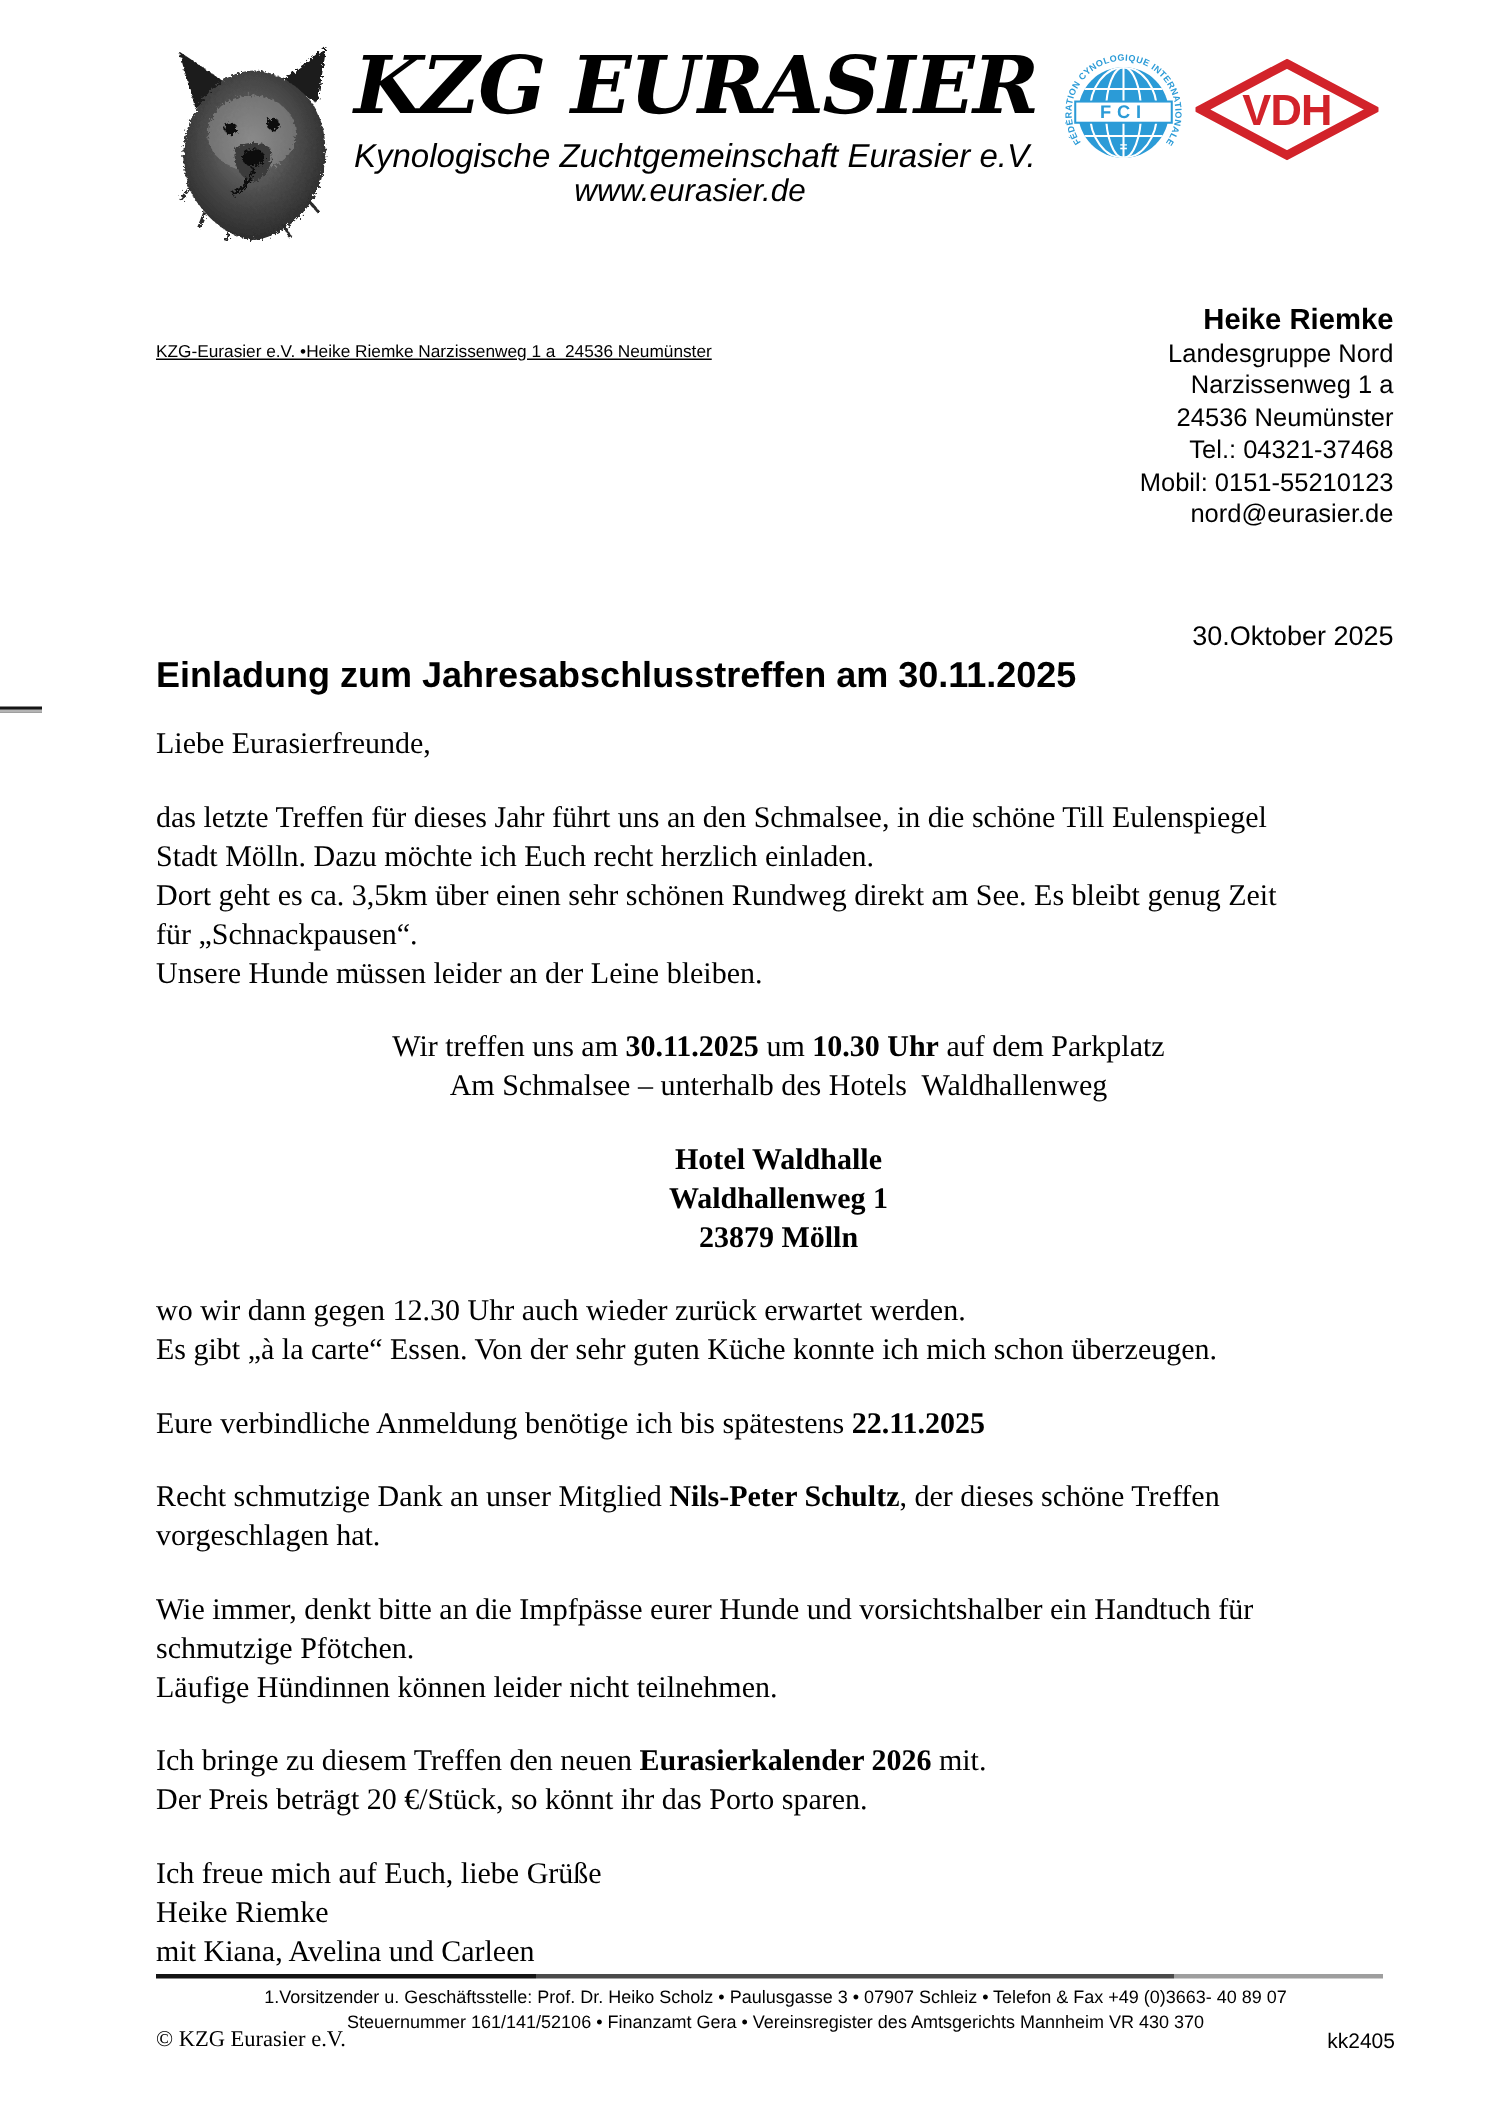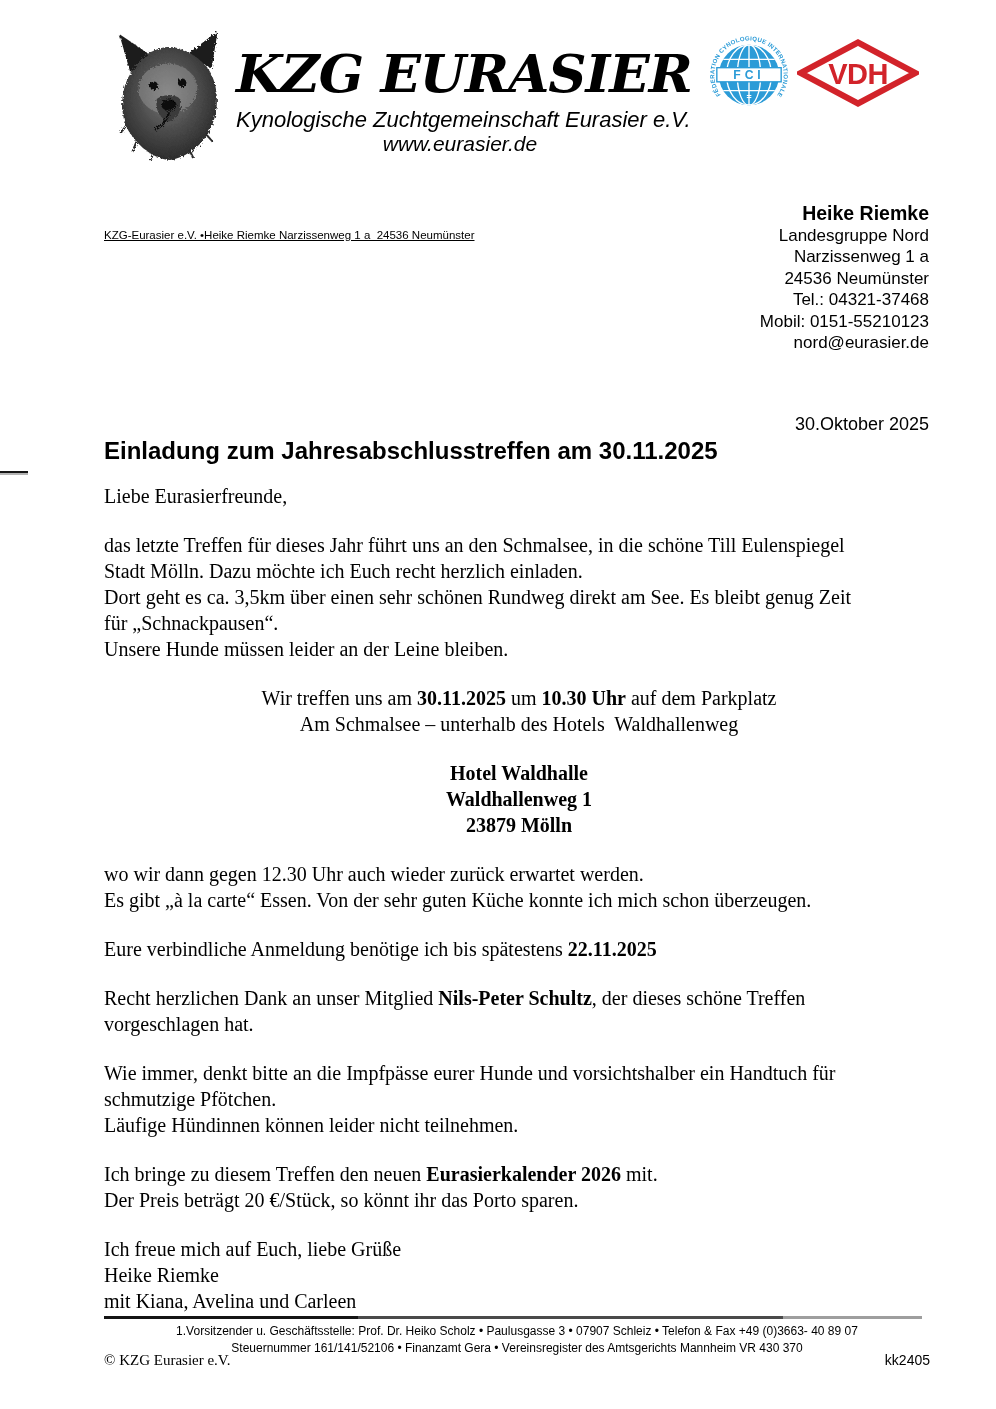--- a/index.html
+++ b/index.html
@@ -8,21 +8,21 @@
     width:996px;height:1409px;
     background:#fff;color:#000;
     font-family:"Liberation Serif",serif;
     overflow:hidden;
   }
   
   .dog-logo{position:absolute;left:106px;top:28px;width:130px;height:134px;}
   .brand{position:absolute;left:236px;top:30px;width:448px;text-align:center;}
   .brand-title{
     font-family:"DejaVu Serif",serif;font-style:italic;font-weight:bold;
-    font-size:53px;line-height:54px;white-space:nowrap;letter-spacing:-1px;margin-top:16px;
+    font-size:53px;line-height:54px;white-space:nowrap;letter-spacing:-1px;
   }
   .brand-subtitle{
     font-family:"Liberation Sans",sans-serif;font-style:italic;
     font-size:22px;line-height:24px;margin-top:8px;white-space:nowrap;
   }
   .brand-www{
     font-family:"Liberation Sans",sans-serif;font-style:italic;
     font-size:21px;line-height:23px;
   }
   .fci-logo{position:absolute;left:710px;top:35px;width:78px;height:80px;}
@@ -193,21 +193,21 @@
         <div class="line"><b>23879 Mölln</b></div>
       </div>
       <div class="para">
         <div class="line"><span>wo wir dann gegen 12.30 Uhr auch wieder zurück erwartet werden.</span></div>
         <div class="line"><span>Es gibt „à la carte“ Essen. Von der sehr guten Küche konnte ich mich schon überzeugen.</span></div>
       </div>
       <div class="para">
         <div class="line"><span>Eure verbindliche Anmeldung benötige ich bis spätestens </span><b>22.11.2025</b></div>
       </div>
       <div class="para">
-        <div class="line"><span>Recht herzlichen Dank an unser Mitglied </span><b>Nils-Peter Schultz</b><span>, der dieses schöne Treffen</span></div>
+        <div class="line"><span>Recht schmutzige Dank an unser Mitglied </span><b>Nils-Peter Schultz</b><span>, der dieses schöne Treffen</span></div>
         <div class="line"><span>vorgeschlagen hat.</span></div>
       </div>
       <div class="para">
         <div class="line"><span>Wie immer, denkt bitte an die Impfpässe eurer Hunde und vorsichtshalber ein Handtuch für</span></div>
         <div class="line"><span>schmutzige Pfötchen.</span></div>
         <div class="line"><span>Läufige Hündinnen können leider nicht teilnehmen.</span></div>
       </div>
       <div class="para">
         <div class="line"><span>Ich bringe zu diesem Treffen den neuen </span><b>Eurasierkalender 2026</b><span> mit.</span></div>
         <div class="line"><span>Der Preis beträgt 20 €/Stück, so könnt ihr das Porto sparen.</span></div>

